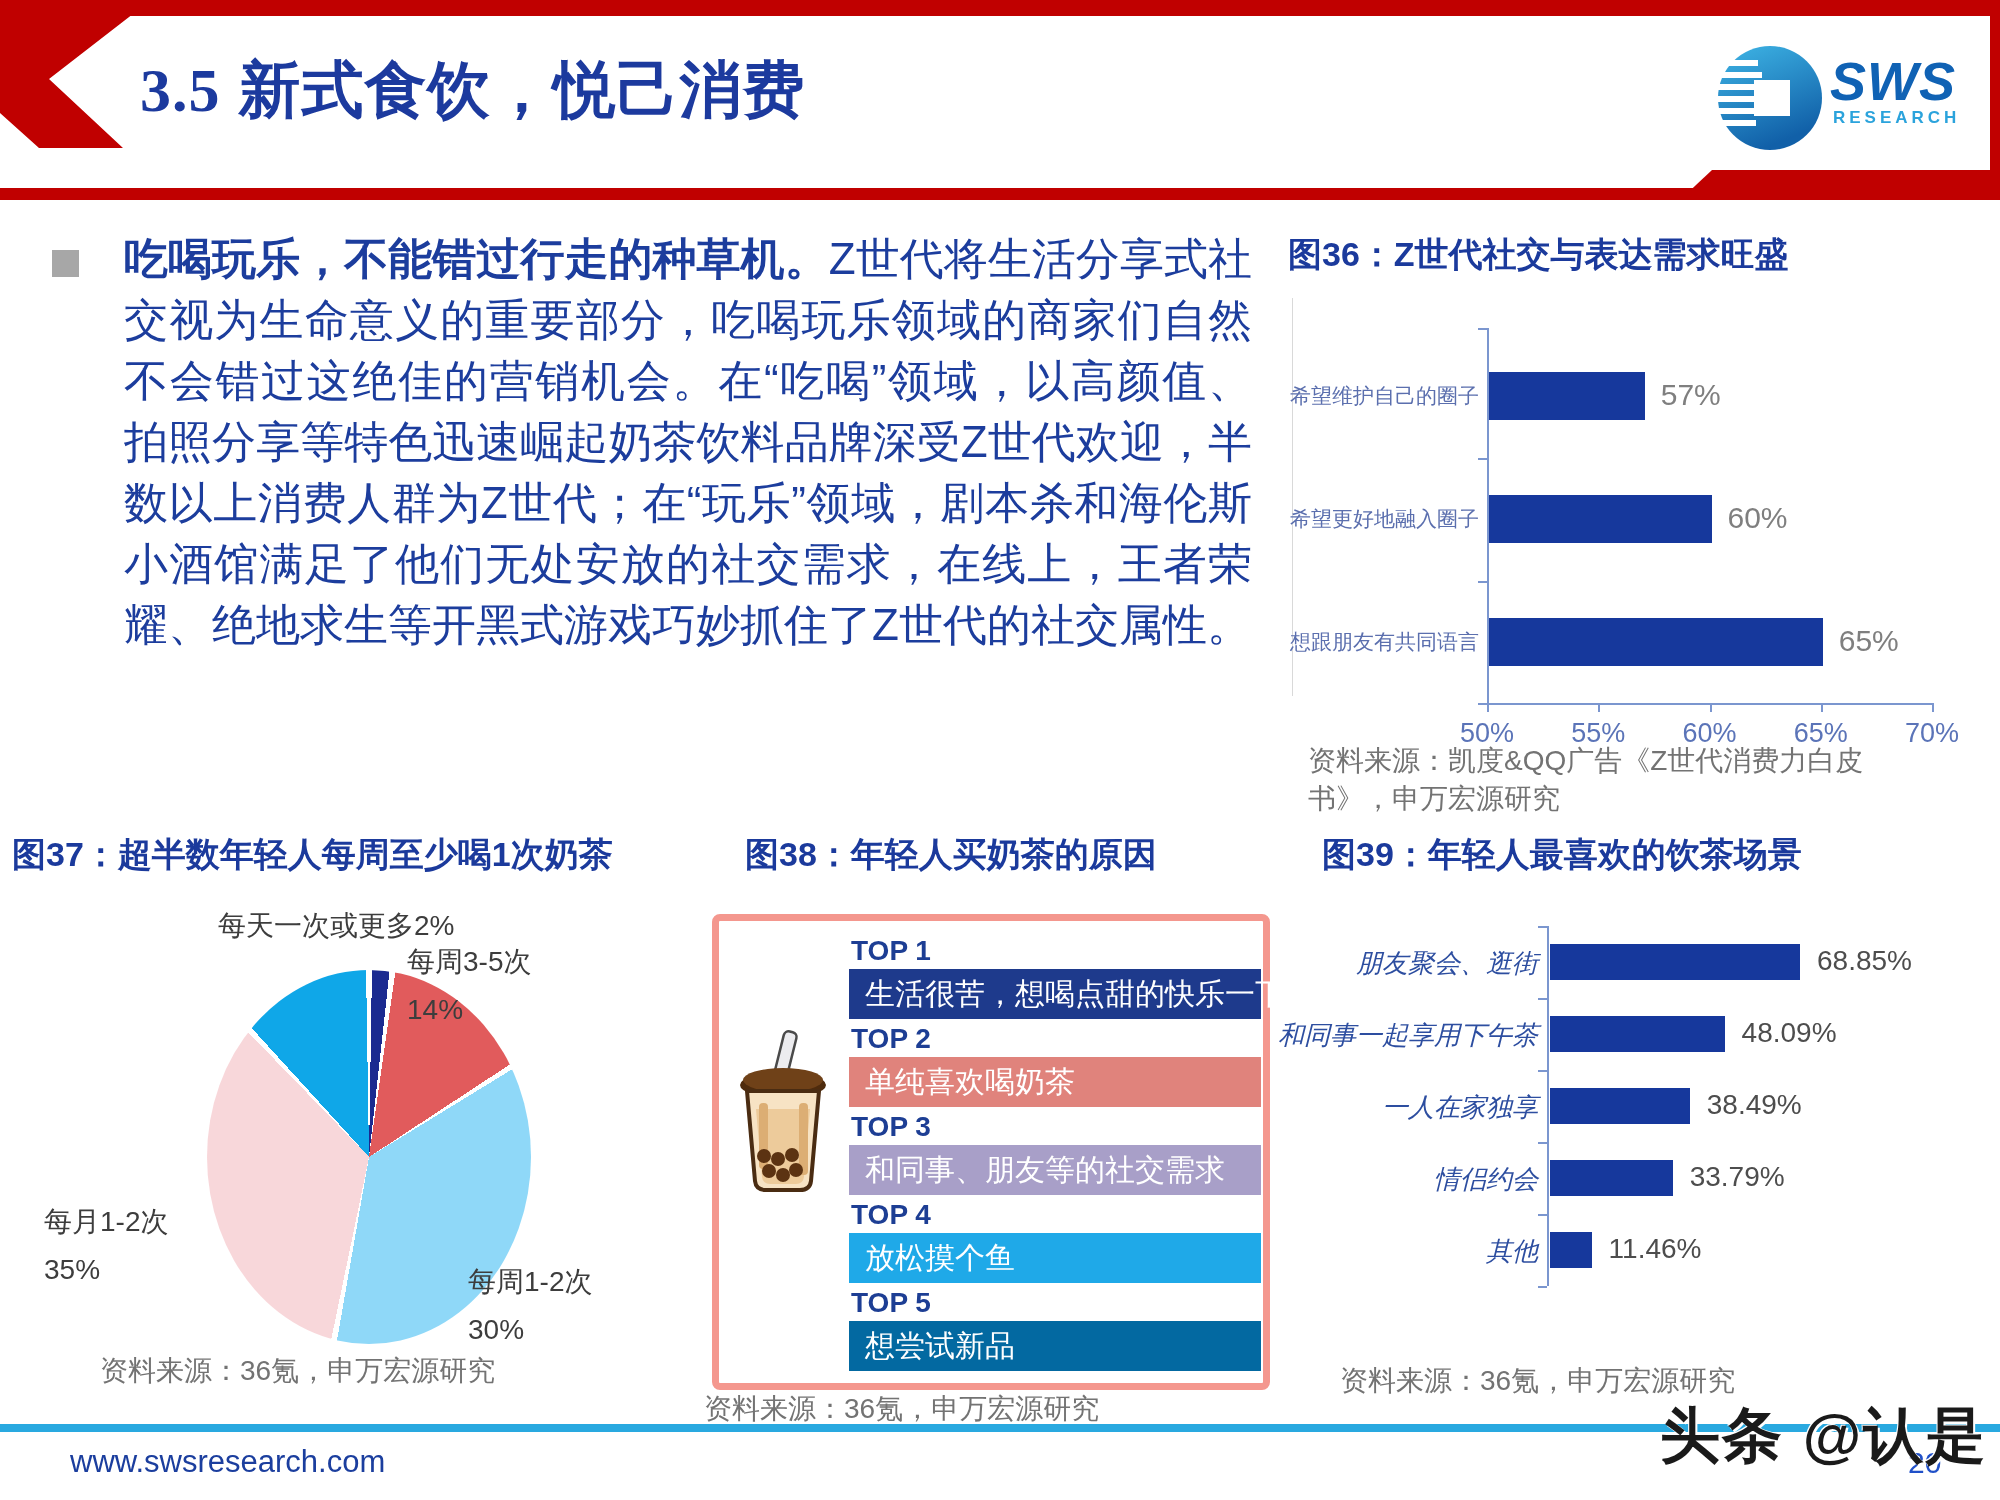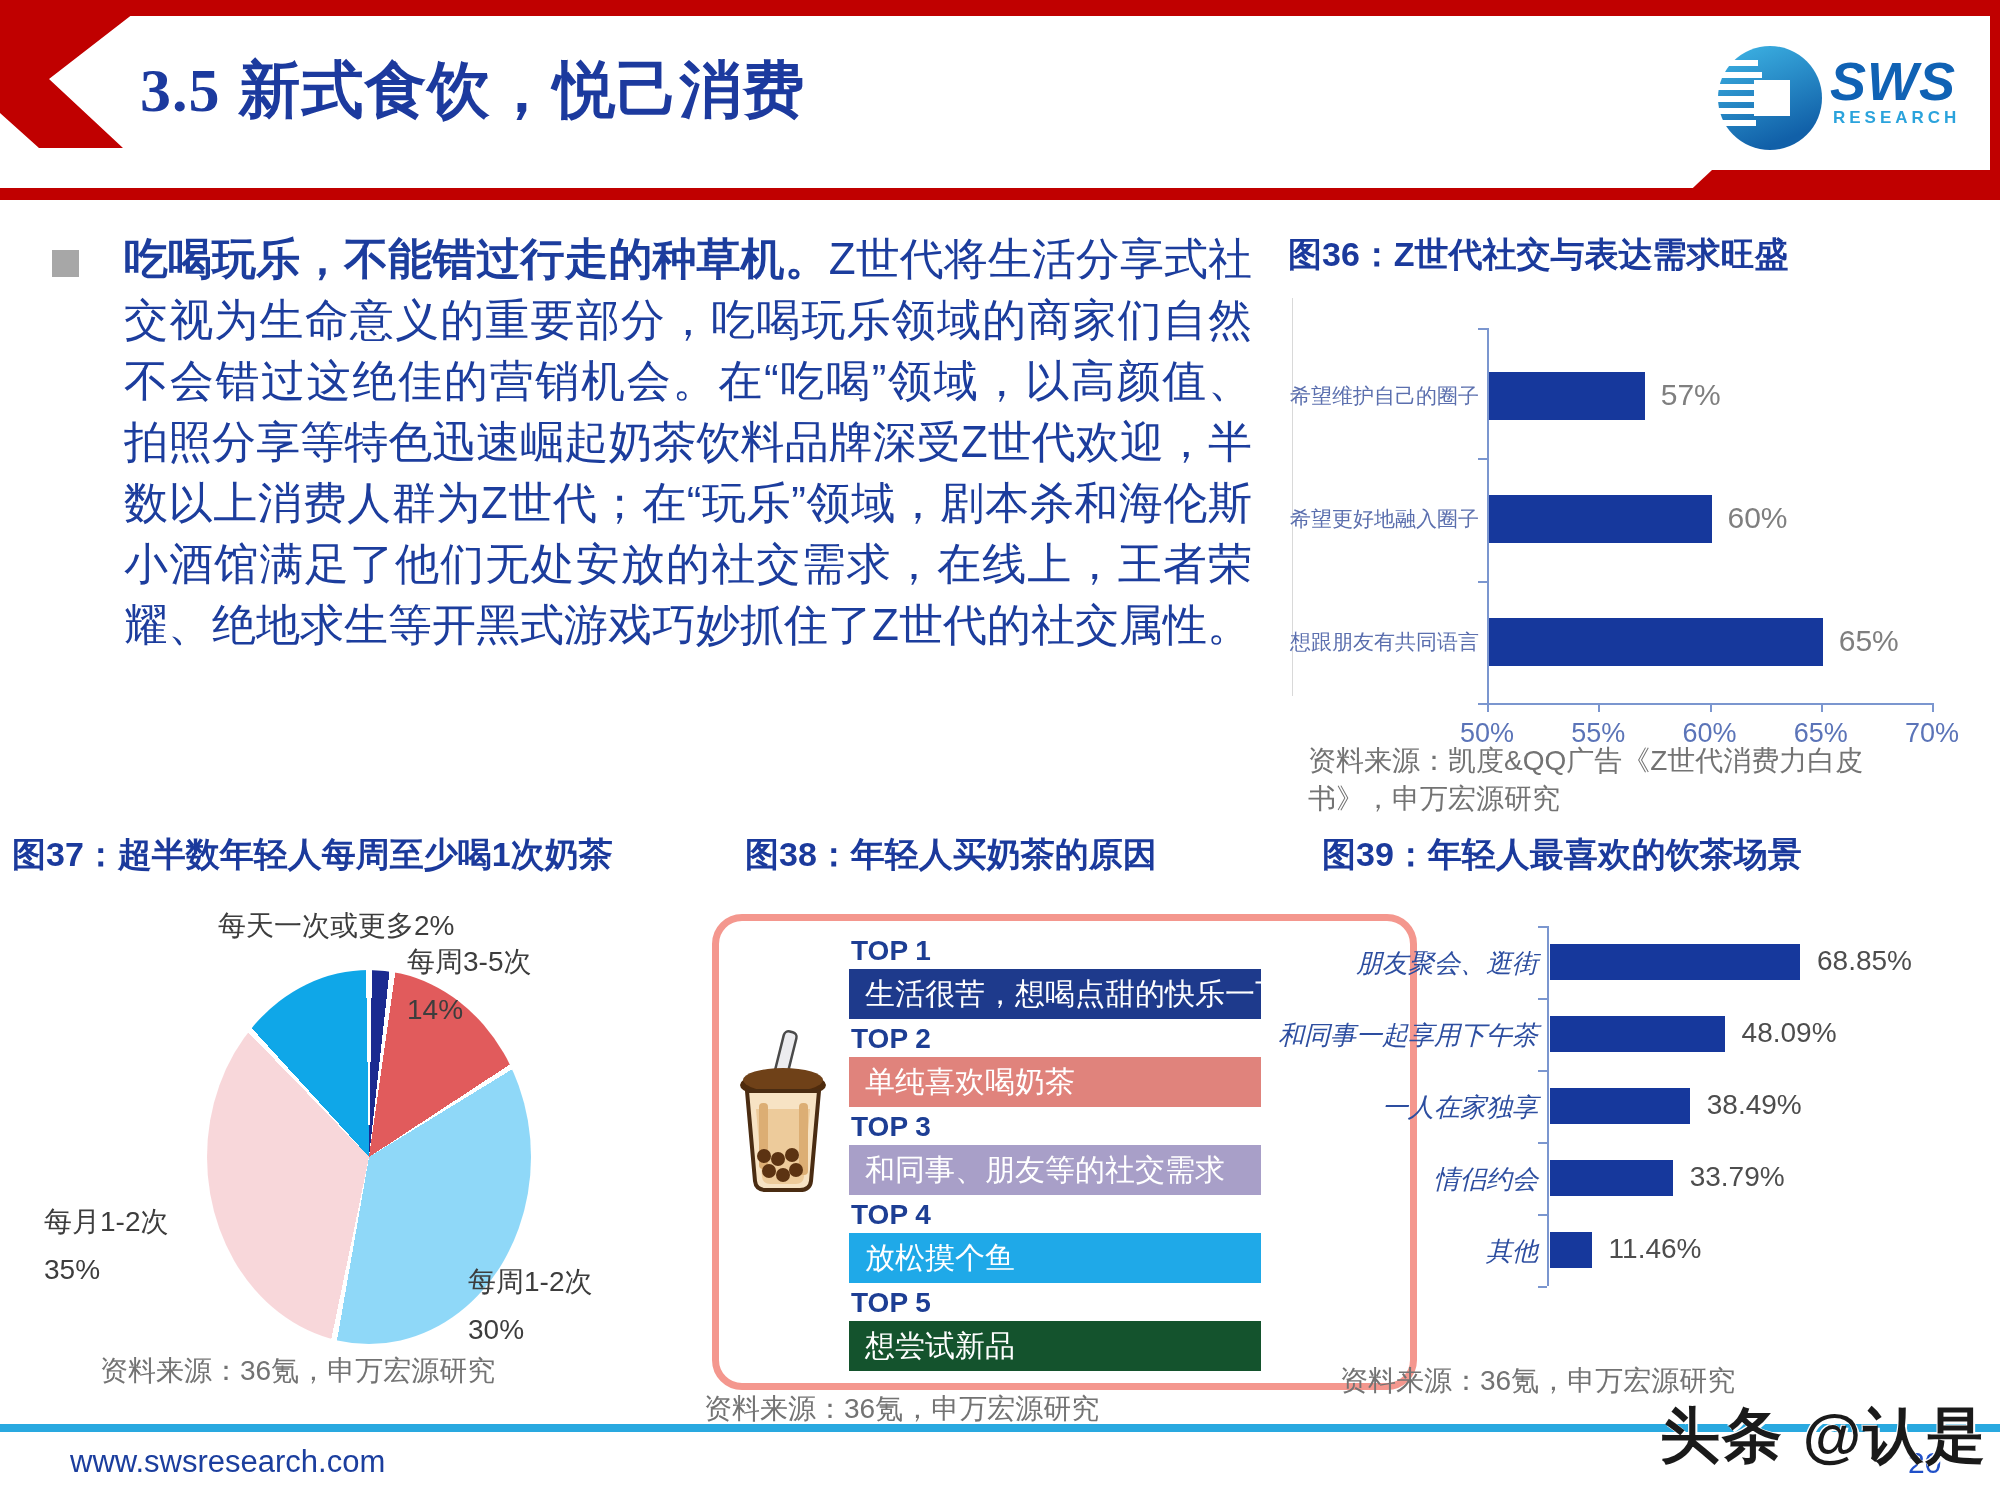--- a/index.html
+++ b/index.html
@@ -47,22 +47,22 @@
 
   .f39cat{position:absolute;font-size:26px;color:#2d4ea0;white-space:nowrap;text-align:right;font-style:italic;}
   .f39bar{height:36px;}
   .f39val{position:absolute;font-size:28px;color:#4d4d4d;}
 
   
   .pie{left:207px;top:970px;width:324px;height:374px;border-radius:50%;}
   .callout{position:absolute;font-size:28px;color:#3d3d3d;line-height:48px;text-align:left;white-space:nowrap;}
 
   
-  .card38{left:712px;top:914px;width:705px;height:476px;box-sizing:border-box;
-          border:7px solid #f4978e;border-radius:30px;background:#fff;}
+  .card38{left:712px;top:914px;width:558px;height:476px;box-sizing:border-box;
+          border:7px solid #f4978e;border-radius:8px;background:#fff;}
   .f38rows{position:absolute;left:130px;top:10px;width:412px;}
   .f38rank{font-size:28px;font-weight:bold;color:#1d3e94;margin:4px 0 2px 2px;}
   .f38bar{height:50px;line-height:50px;color:#fff;font-size:30px;padding-left:16px;white-space:nowrap;margin-bottom:2px;}
   .cup{position:absolute;left:14px;top:108px;}
 
   
   .footer-line{left:0;top:1424px;width:2000px;height:8px;background:#29a9e0;}
   .footer-url{left:70px;top:1444px;font-size:31px;color:#1b3e9e;}
   .page-num{left:1908px;top:1446px;font-size:30px;color:#2050c8;}
   .watermark{left:1660px;top:1376px;font-size:60px;font-weight:900;color:#1a1a1a;
@@ -180,21 +180,21 @@
     <div id="fig38-rows" class="f38rows">
         <div class="f38rank">TOP 1</div>
         <div class="f38bar" style="background: rgb(30, 58, 140);">生活很苦，想喝点甜的快乐一下</div>
         <div class="f38rank">TOP 2</div>
         <div class="f38bar" style="background: rgb(224, 131, 124);">单纯喜欢喝奶茶</div>
         <div class="f38rank">TOP 3</div>
         <div class="f38bar" style="background: rgb(168, 159, 200);">和同事、朋友等的社交需求</div>
         <div class="f38rank">TOP 4</div>
         <div class="f38bar" style="background: rgb(31, 169, 232);">放松摸个鱼</div>
         <div class="f38rank">TOP 5</div>
-        <div class="f38bar" style="background: #14532d;">想尝试新品</div>
+        <div class="f38bar" style="background: #0369a1;">想尝试新品</div>
       </div>
   </div>
   <div class="abs src" style="left:704px;top:1390px;">资料来源：36氪，申万宏源研究</div>
 
   <div class="abs fig-title" style="left:1322px;top:832px;">图39：年轻人最喜欢的饮茶场景</div>
   <div id="fig39-plot" class="plot" style="left:1330px;top:920px;width:670px;height:380px;">
       <div class="f39cat" style="left: -62px; top: 26px; width: 270px;">朋友聚会、逛街</div>
       <div class="f39bar" style="position: absolute; left: 220px; top: 24px; width: 250px; background: rgb(22, 56, 156);"></div>
       <div class="f39val" style="left: 487px; top: 25px;">68.85%</div>
       <div class="f39cat" style="left: -62px; top: 98px; width: 270px;">和同事一起享用下午茶</div>

